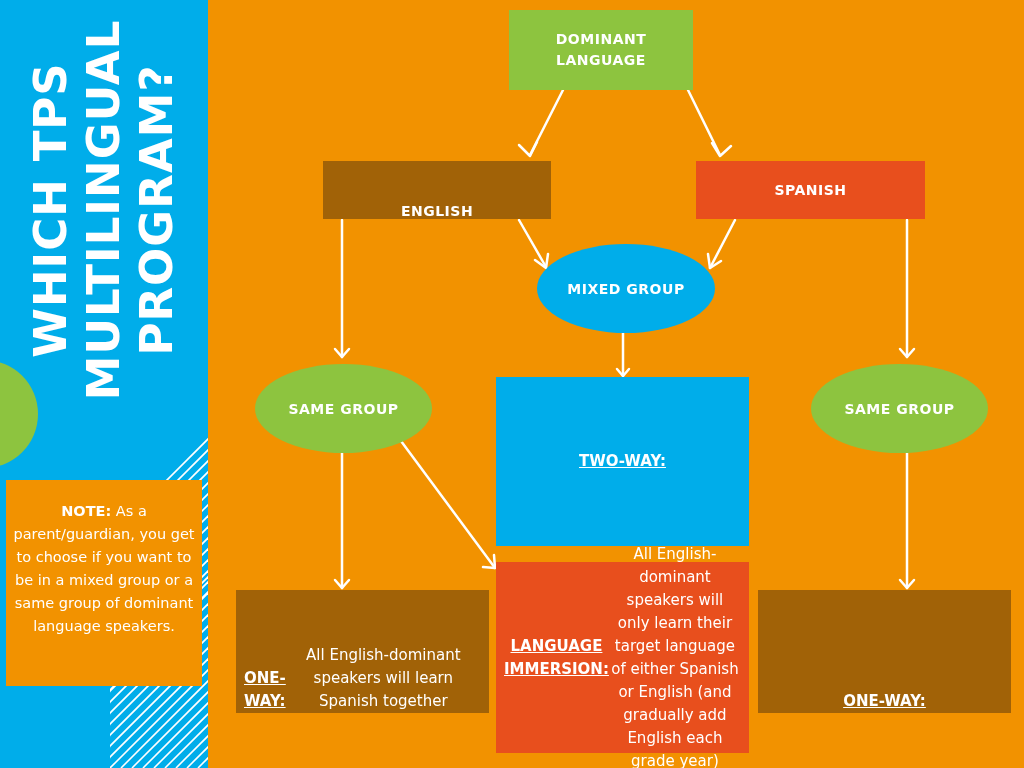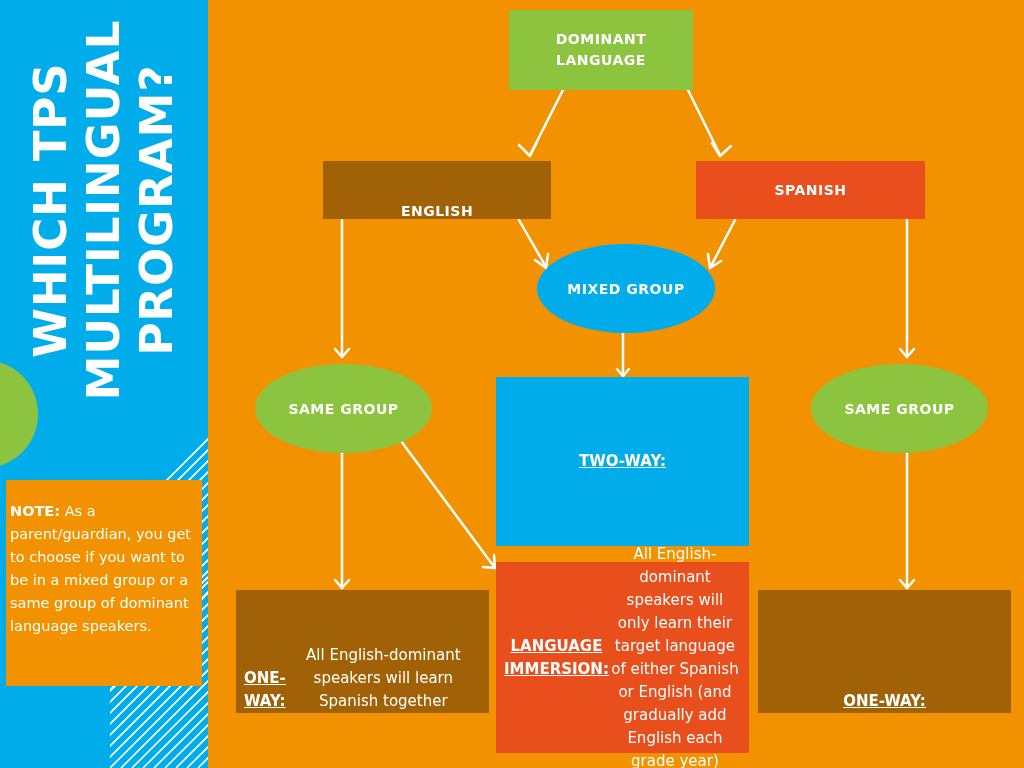--- a/index.html
+++ b/index.html
@@ -1,21 +1,21 @@
 <!DOCTYPE html>
 <html><head>
 <meta charset="utf-8">
 <style>
   html, body { margin:0; padding:0; }
   body { width:1024px; height:768px; position:relative; overflow:hidden; background:#f29200; font-family:"DejaVu Sans", sans-serif; }
   .sidebar { position:absolute; left:0; top:0; width:208px; height:768px; background:#00adea; overflow:hidden; }
   .green-circle { position:absolute; left:-70px; top:360px; width:108px; height:108px; border-radius:50%; background:#8dc43f; }
   .stripes { position:absolute; left:0; top:0; }
   .title { position:absolute; left:24px; top:410px; transform-origin:0 0; transform:rotate(-90deg); color:#fff; font-weight:bold; font-size:45px; line-height:53px; letter-spacing:1px; text-align:center; width:400px; white-space:nowrap; }
-  .note { position:absolute; left:6px; top:480px; width:196px; height:206px; background:#f29200; color:#fff; font-size:14.5px; line-height:23px; text-align:left; box-sizing:border-box; padding:20px 4px 0 4px; }
+  .note { position:absolute; left:6px; top:480px; width:196px; height:206px; background:#f29200; color:#fff; font-size:14.5px; line-height:23px; text-align:center; box-sizing:border-box; padding:20px 4px 0 4px; }
   .note b { font-weight:bold; }
 
   .box { position:absolute; color:#fff; display:flex; align-items:center; justify-content:center; text-align:center; box-sizing:border-box; font-weight:bold; }
   .green { background:#8dc43f; }
   .purple { background:#a16207;align-items:flex-end; }
   .red { background:#e84f1d;text-align:center; }
   .blue { background:#00adea; }
   .ellipse { border-radius:50%; }
   .label-sm { font-size:14px; letter-spacing:0.5px; }
   .desc { font-weight:normal; font-size:15px; line-height:23px; flex-direction:row; padding:0 8px; }

